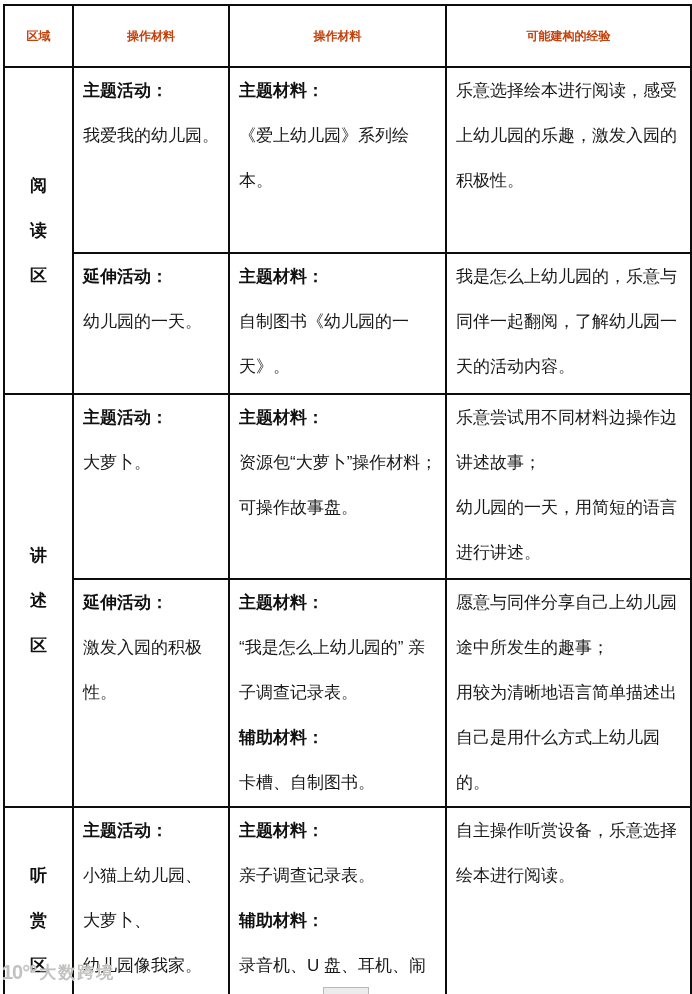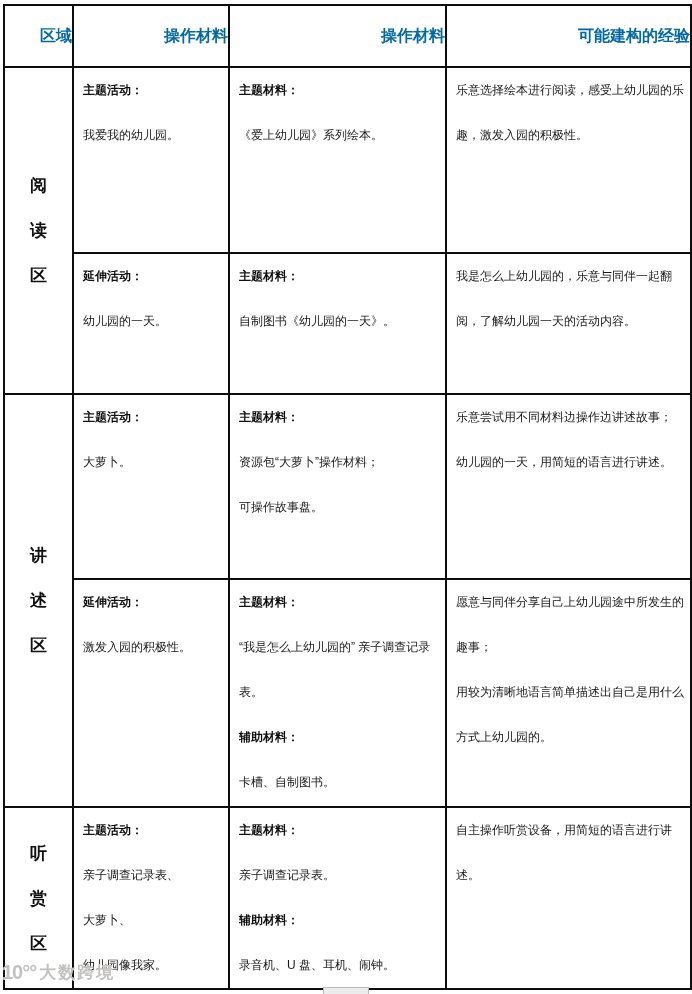--- a/index.html
+++ b/index.html
@@ -19,27 +19,27 @@
     overflow:hidden;
   }
   col.c1{width:69px;}col.c2{width:156px;}col.c3{width:217px;}col.c4{width:245px;}
   tr.hr{height:62px;}
   tr.r1{height:186px;}
   tr.r2{height:141px;}
   tr.r3{height:185px;}
   tr.r4{height:228px;}
   tr.r5{height:179px;}
   th{
-    font-size:16px;font-weight:700;text-align:right;vertical-align:middle;
-    padding:0;color:#0369a1;
+    font-size:12px;font-weight:700;text-align:center;vertical-align:middle;
+    padding:0;color:#c2410c;
   }
   td.cell{
     vertical-align:top;text-align:left;
     padding:0 5px 0 9px;
-    font-size:12px;line-height:45px;
+    font-size:17px;line-height:45px;
   }
   td.region{
     vertical-align:middle;text-align:center;
     font-size:17px;font-weight:700;line-height:45px;
     padding:0;color:#111;
   }
   .para{margin:0;}
   .para.b{font-weight:700;color:#101010;}
   .watermark{
     position:absolute;left:2px;top:957px;height:30px;
@@ -145,32 +145,32 @@
           </td>
       </tr>
       <tr class="r5">
         <td class="region">
             <div class="para b">听</div>
             <div class="para b">赏</div>
             <div class="para b">区</div>
           </td>
         <td class="cell">
             <div class="para b">主题活动：</div>
-            <div class="para">亲子调查记录表、</div>
+            <div class="para">小猫上幼儿园、</div>
             <div class="para">大萝卜、</div>
             <div class="para">幼儿园像我家。</div>
           </td>
         <td class="cell">
             <div class="para b">主题材料：</div>
             <div class="para">亲子调查记录表。</div>
             <div class="para b">辅助材料：</div>
             <div class="para">录音机、U 盘、耳机、闹钟。</div>
           </td>
         <td class="cell">
-            <div class="para">自主操作听赏设备，用简短的语言进行讲述。</div>
+            <div class="para">自主操作听赏设备，乐意选择绘本进行阅读。</div>
           </td>
       </tr>
     </tbody>
   </table>
 
   <div class="watermark">
     <span class="wm-logo">10°°</span>
     <span class="wm-text">大数跨境</span>
   </div>
 

